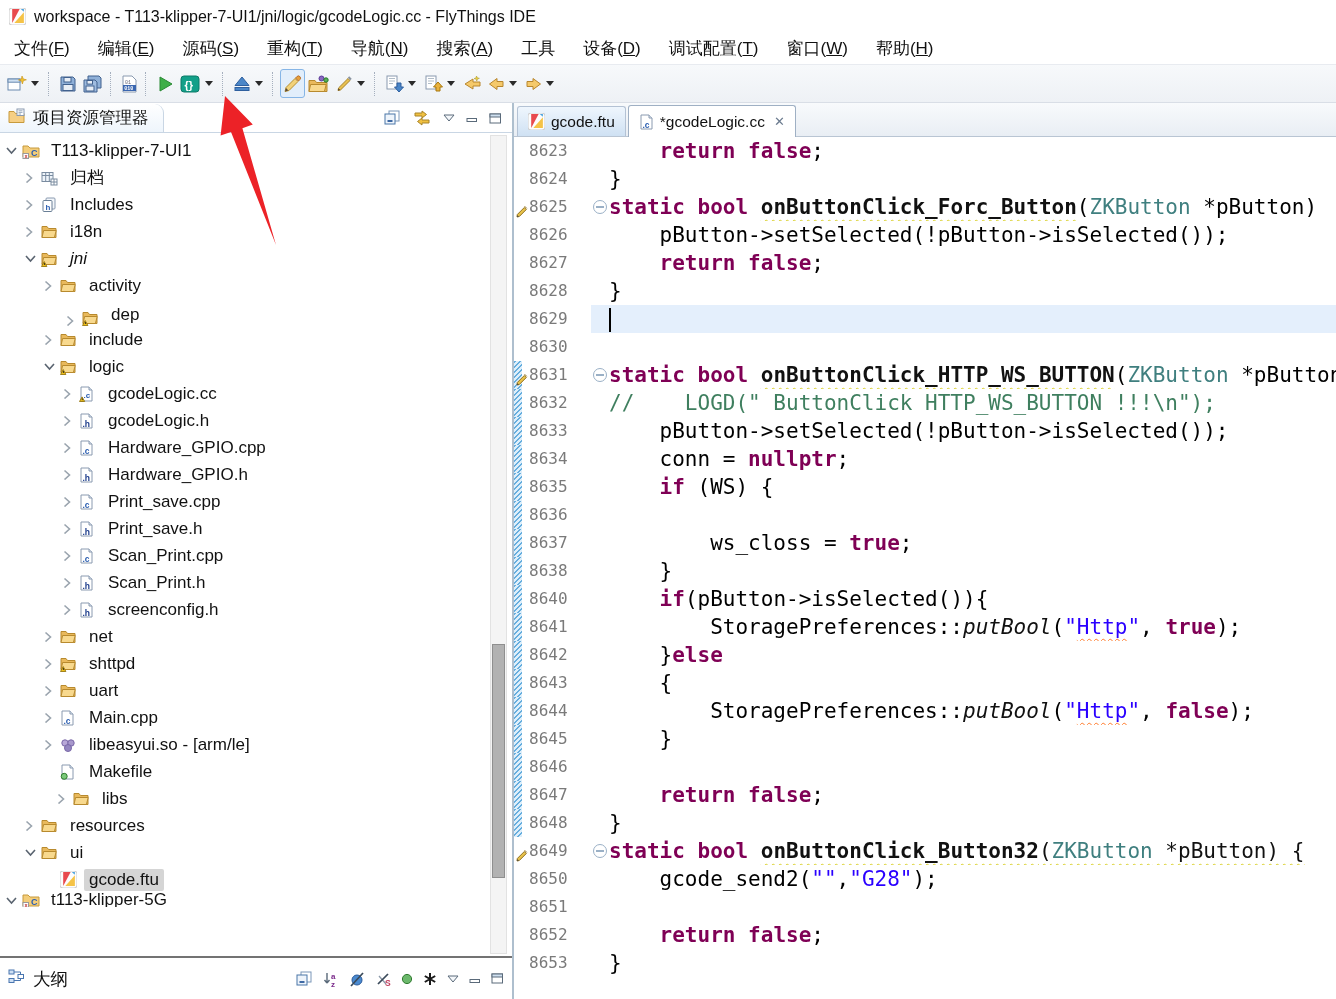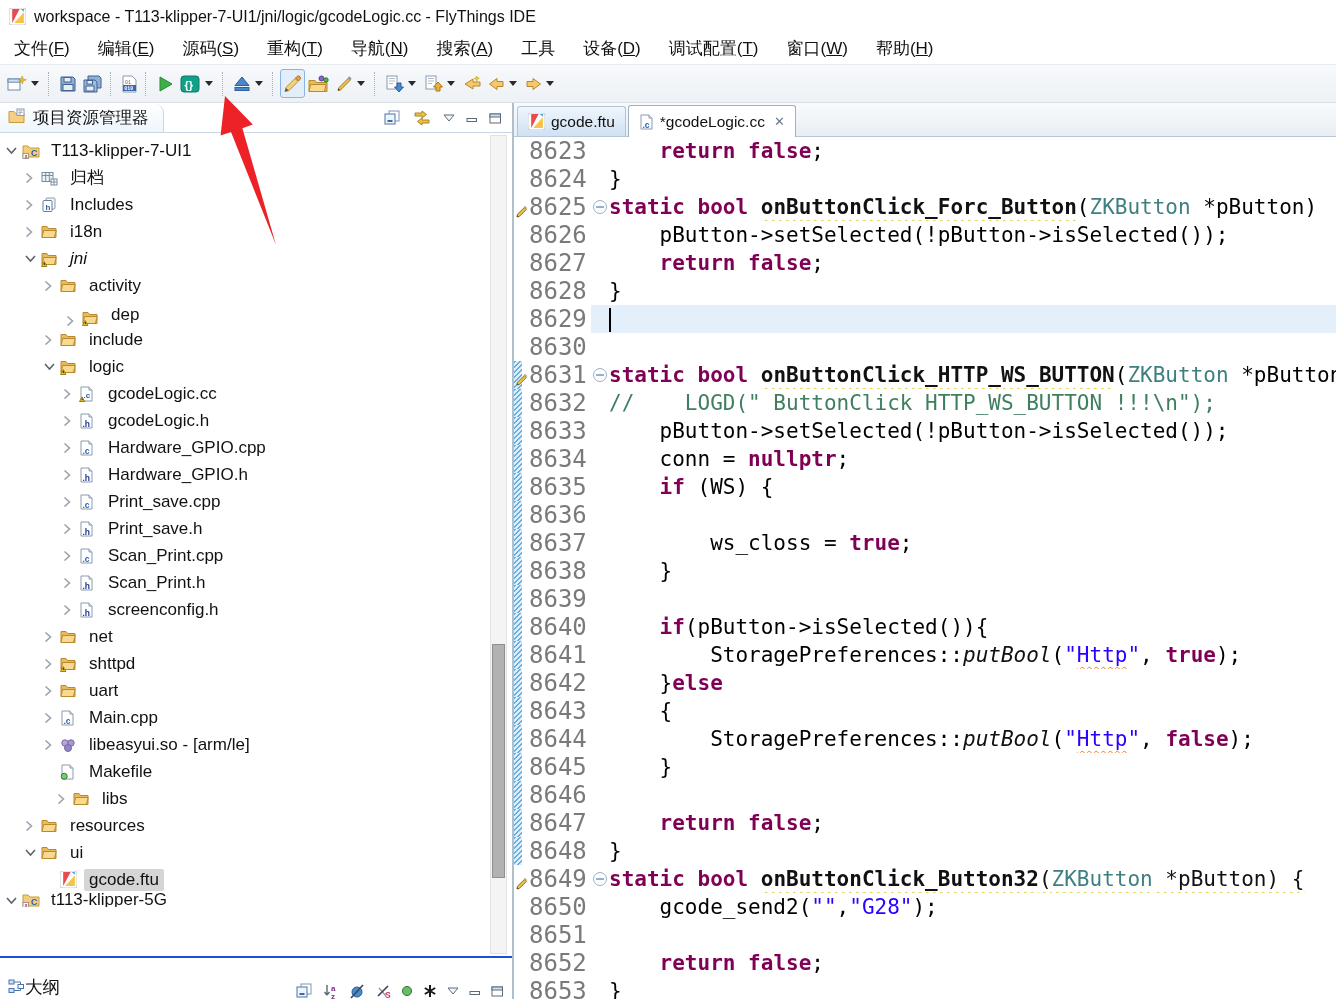--- a/index.html
+++ b/index.html
@@ -26,39 +26,39 @@
   .phicons span{display:flex}
   .tree{flex:1;overflow:hidden;position:relative;padding-top:4px}
   .trow{height:27px;display:flex;align-items:center;gap:5px;font-size:17px;white-space:nowrap}
   .trow .chev{width:11px;flex:none;display:flex}
   .trow .ticon{width:19px;flex:none;display:flex;align-items:center}
   .trow .tlabel{padding:1px 5px;border-radius:2px}
   .trow.selected .tlabel{background:#d5d5d5}
   .trow.clipped{height:14px;overflow:hidden}
   .vscroll{position:absolute;right:5px;top:2px;bottom:2px;width:15px;background:#f4f4f4;border:1px solid #e2e2e2}
   .vthumb{position:absolute;left:1px;right:1px;top:508px;height:232px;background:#b2b2b2;border:1px solid #8f8f8f}
-  .outline{height:41px;border-top:2px solid #1d4ed8;display:flex;align-items:flex-end;gap:0;padding:0 0 0 8px;font-size:17.5px}
+  .outline{height:41px;border-top:2px solid #737373;display:flex;align-items:center;gap:8px;padding:0 0 0 8px;font-size:17.5px}
   .olicons{margin-left:auto;display:flex;align-items:center;gap:10px;padding-right:8px}
   .olicons span{display:flex}
   
   .editor{flex:1;min-width:0;display:flex;flex-direction:column}
   .tabstrip{height:33px;background:linear-gradient(#f8fafc,#e9eef4);border-bottom:1px solid #b9c5d3;
             display:flex;align-items:flex-end;padding-left:3px;gap:2px}
   .tab{display:flex;align-items:center;gap:6px;padding:0 10px;font-size:15.5px;height:29px;
        border:1px solid #9fb0c4;border-bottom:none;border-radius:3px 3px 0 0;position:relative}
   .tab.inactive{background:linear-gradient(#eff6fd,#cfe1f3);border-color:#b4c2d4}
   .tab.active{background:#fff;height:31px;margin-bottom:-1px;z-index:2}
   .tclose{color:#6a7a8e;font-size:13px;margin-left:3px}
   .code{flex:1;background:#fff;overflow:hidden;font-family:"DejaVu Sans Mono","Liberation Mono",monospace;font-size:21px}
   .crow{height:28px;display:flex;align-items:stretch}
   .ruler{width:15px;flex:none;position:relative}
   .hatch{position:absolute;left:0;top:0;bottom:0;width:8px;
          background:repeating-linear-gradient(135deg,#66aede 0px,#66aede 1.6px,#ddeefa 1.6px,#ddeefa 3.6px)}
   .mk{position:absolute;left:1px;top:7px}
-  .num{width:55px;flex:none;text-align:center;padding-right:7px;color:#7a7a7a;font-size:24px;line-height:28px}
+  .num{width:55px;flex:none;text-align:left;padding-right:7px;color:#7a7a7a;font-size:16px;line-height:28px}
   .bodywrap{flex:1;display:flex;align-items:center;min-width:0}
   .cur .bodywrap{background:#e4effc}
   .fold{width:18px;flex:none;display:flex;justify-content:center;align-items:center}
   .fc{width:12px;height:12px;border:1px solid #9ab0c6;border-radius:50%;position:relative;background:#fff}
   .fc:after{content:"";position:absolute;left:2px;right:2px;top:4.6px;border-top:2px solid #9ab0c6}
   .ctext{flex:1;white-space:pre;overflow:hidden;line-height:28px}
   .caretbar{display:inline-block;width:2px;height:24px;background:#000;vertical-align:middle;margin-right:-2px}
   .pl{color:#000}
   .kw{color:#7f0055;font-weight:bold}
   .ty{color:#3f7f7f}
@@ -973,30 +973,20 @@
           <span class="num">8638</span>
           <span class="bodywrap">
             <span class="fold"></span>
             <span class="ctext"><span class="pl">    }</span></span>
           </span>
         </div>
         <div class="crow">
           <span class="ruler">
             <span class="hatch"></span>
           </span>
-          <span class="num">8639</span>
-          <span class="bodywrap">
-            <span class="fold"></span>
-            <span class="ctext"></span>
-          </span>
-        </div>
-        <div class="crow">
-          <span class="ruler">
-            <span class="hatch"></span>
-          </span>
           <span class="num">8640</span>
           <span class="bodywrap">
             <span class="fold"></span>
             <span class="ctext"><span class="pl">    </span><span class="kw">if</span><span class="pl">(pButton-&gt;isSelected()){</span></span>
           </span>
         </div>
         <div class="crow">
           <span class="ruler">
             <span class="hatch"></span>
           </span>

